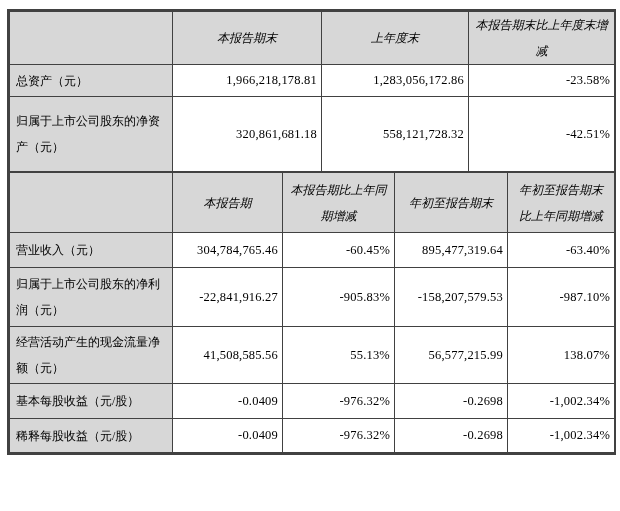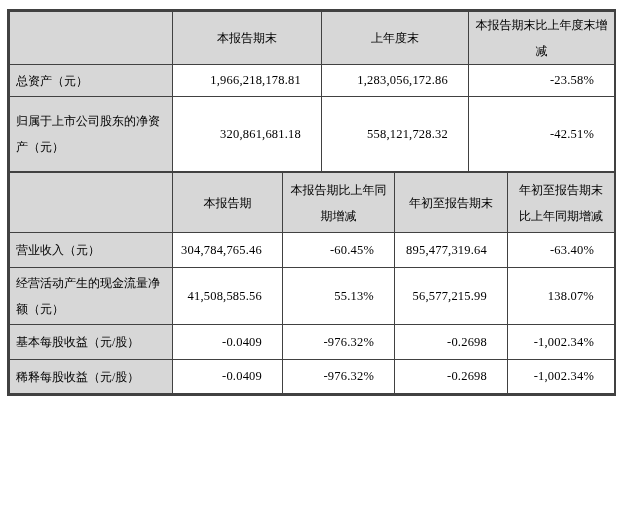--- a/index.html
+++ b/index.html
@@ -29,33 +29,34 @@
     font-weight: normal;
     font-size: 12px;
     box-sizing: border-box;
     overflow: hidden;
   }
   th {
     background: #d7d7d7;
     text-align: center;
     line-height: 26px;
     padding: 0 6px;
+    font-style: italic;
   }
   td.lbl {
     background: #d7d7d7;
     text-align: left;
     padding: 2px 6px 2px 6px;
     line-height: 26px;
     vertical-align: middle;
     margin-top: 48px;
   }
   td.num {
     background: #ffffff;
     text-align: right;
-    padding: 0 20px 0 2px;
+    padding: 0 4px 0 2px;
     vertical-align: middle;
     font-size: 12.5px;
     letter-spacing: 0.2px;
     white-space: nowrap;
   }
   #t2 { margin-top: 0; }
 </style>
 </head>
 <body>
 
@@ -106,20 +107,27 @@
       <th>年初至报告期末</th>
       <th>年初至报告期末比上年同期增减</th>
     </tr>
     <tr style="height:35px">
       <td class="lbl">营业收入（元）</td>
       <td class="num">304,784,765.46</td>
       <td class="num">-60.45%</td>
       <td class="num">895,477,319.64</td>
       <td class="num">-63.40%</td>
     </tr>
+    <tr style="height:59px">
+      <td class="lbl">归属于上市公司股东的净利润（元）</td>
+      <td class="num">-22,841,916.27</td>
+      <td class="num">-905.83%</td>
+      <td class="num">-158,207,579.53</td>
+      <td class="num">-987.10%</td>
+    </tr>
     <tr style="height:57px">
       <td class="lbl">经营活动产生的现金流量净额（元）</td>
       <td class="num">41,508,585.56</td>
       <td class="num">55.13%</td>
       <td class="num">56,577,215.99</td>
       <td class="num">138.07%</td>
     </tr>
     <tr style="height:35px">
       <td class="lbl">基本每股收益（元/股）</td>
       <td class="num">-0.0409</td>

